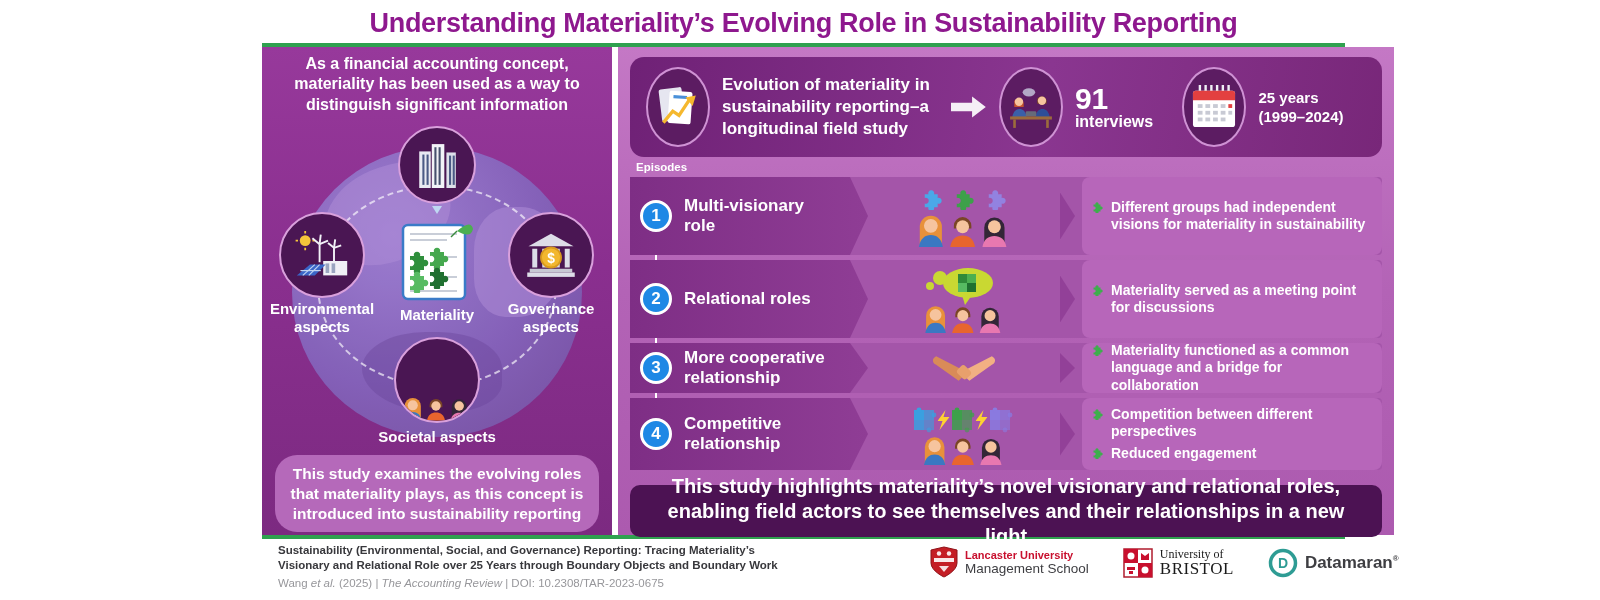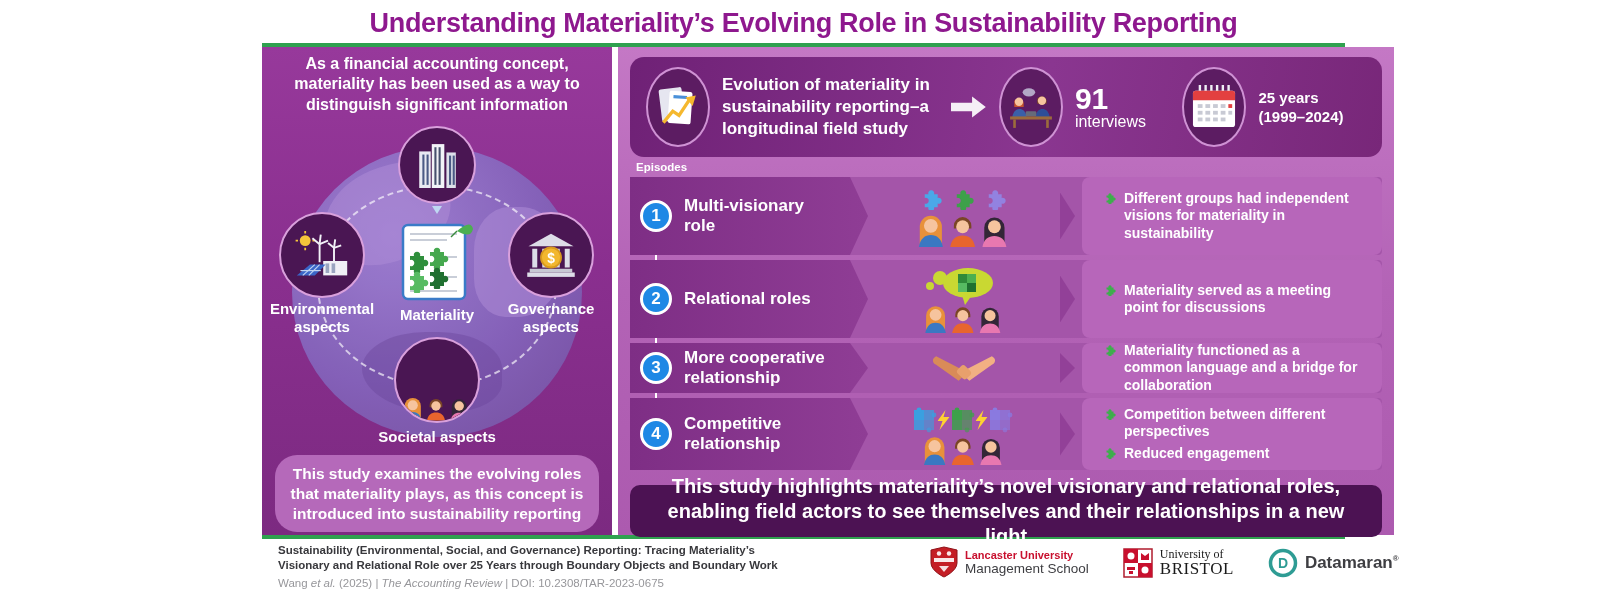--- a/index.html
+++ b/index.html
@@ -51,41 +51,41 @@
   .right-panel { position:absolute; left:618px; top:47px; width:776px; height:488px;
     background:linear-gradient(180deg,#C478C5 0%,#B363B6 50%,#AC5AAF 100%); }
   .rp-header { position:absolute; left:12px; right:12px; top:10px; height:100px; border-radius:14px;
     background:linear-gradient(100deg,#6F2176 0%,#8A3690 55%,#782779 100%);
     display:flex; align-items:center; padding:0 16px; gap:12px; }
   .oval { flex:0 0 64px; width:64px; height:80px; border-radius:50%;
     background:#5C1C62; border:2px solid #CF92D4; display:flex; align-items:center; justify-content:center; overflow:hidden; }
   .study-title { width:218px; color:#fff; font-size:17px; font-weight:bold; line-height:1.3; }
   .stat { width:96px; color:#fff; line-height:1.05; }
   .stat-num { font-size:30px; font-weight:bold; }
-  .stat-lbl { font-size:16px; font-weight:400; }
+  .stat-lbl { font-size:16px; font-weight:700; }
   .duration { width:108px; color:#fff; font-size:15px; font-weight:600; line-height:1.3; }
 
   .episodes { position:absolute; left:12px; right:12px; top:114px; height:318px; }
   .episodes-label { position:absolute; left:6px; top:0; color:#fff; font-size:11.5px; font-weight:bold; }
   .timeline { position:absolute; left:25px; top:55px; width:2px; height:218px; background:#fff; }
   .ep-rows { position:absolute; left:0; right:0; top:16px; display:flex; flex-direction:column; gap:5px; }
   .ep-row { display:flex; align-items:center; background:#A455A9; border-radius:4px; position:relative; }
   .r1 { height:78px; } .r2 { height:78px; } .r3 { height:50px; } .r4 { height:72px; }
   .ep-left { flex:0 0 238px; align-self:stretch; display:flex; align-items:center; padding-left:10px;
     background:linear-gradient(90deg,#7E2E85,#8F3D95);
     clip-path:polygon(0 0, calc(100% - 18px) 0, 100% 50%, calc(100% - 18px) 100%, 0 100%); }
   .num-circle { width:32px; height:32px; border-radius:50%; background:#1E88E5; border:3px solid #fff;
     color:#fff; font-size:17px; font-weight:bold; display:flex; align-items:center; justify-content:center;
     flex:0 0 32px; z-index:2; }
   .ep-label { margin-left:12px; width:155px; color:#fff; font-size:17px; font-weight:bold; line-height:1.18; }
   .ep-icon { flex:1; display:flex; flex-direction:column; align-items:center; justify-content:center; }
   .chev { width:15px; height:60%; background:#8F3D95; clip-path:polygon(0 0,100% 50%,0 100%);
     opacity:.85; margin-right:7px; flex:0 0 15px; }
   .ep-text { flex:0 0 300px; align-self:stretch; background:#B766BA; border-radius:8px;
-    display:flex; flex-direction:column; justify-content:center; gap:5px; padding:6px 23px; }
+    display:flex; flex-direction:column; justify-content:center; gap:5px; padding:6px 10px; }
   .bullet { display:flex; gap:6px; align-items:flex-start; color:#fff; font-size:14px; font-weight:600; line-height:1.22; }
   .bullet svg { flex:0 0 13px; margin-top:1px; }
 
   .conclusion { position:absolute; left:12px; right:12px; top:438px; height:52px; background:#4C1253;
     border-radius:10px; display:flex; align-items:center; justify-content:center; text-align:center;
     color:#fff; font-size:20px; font-weight:bold; line-height:1.25; padding:0 18px; }
 
   
   .citation { position:absolute; left:278px; top:543px; color:#38383C;
     font-size:11.5px; font-weight:bold; line-height:1.3; }

